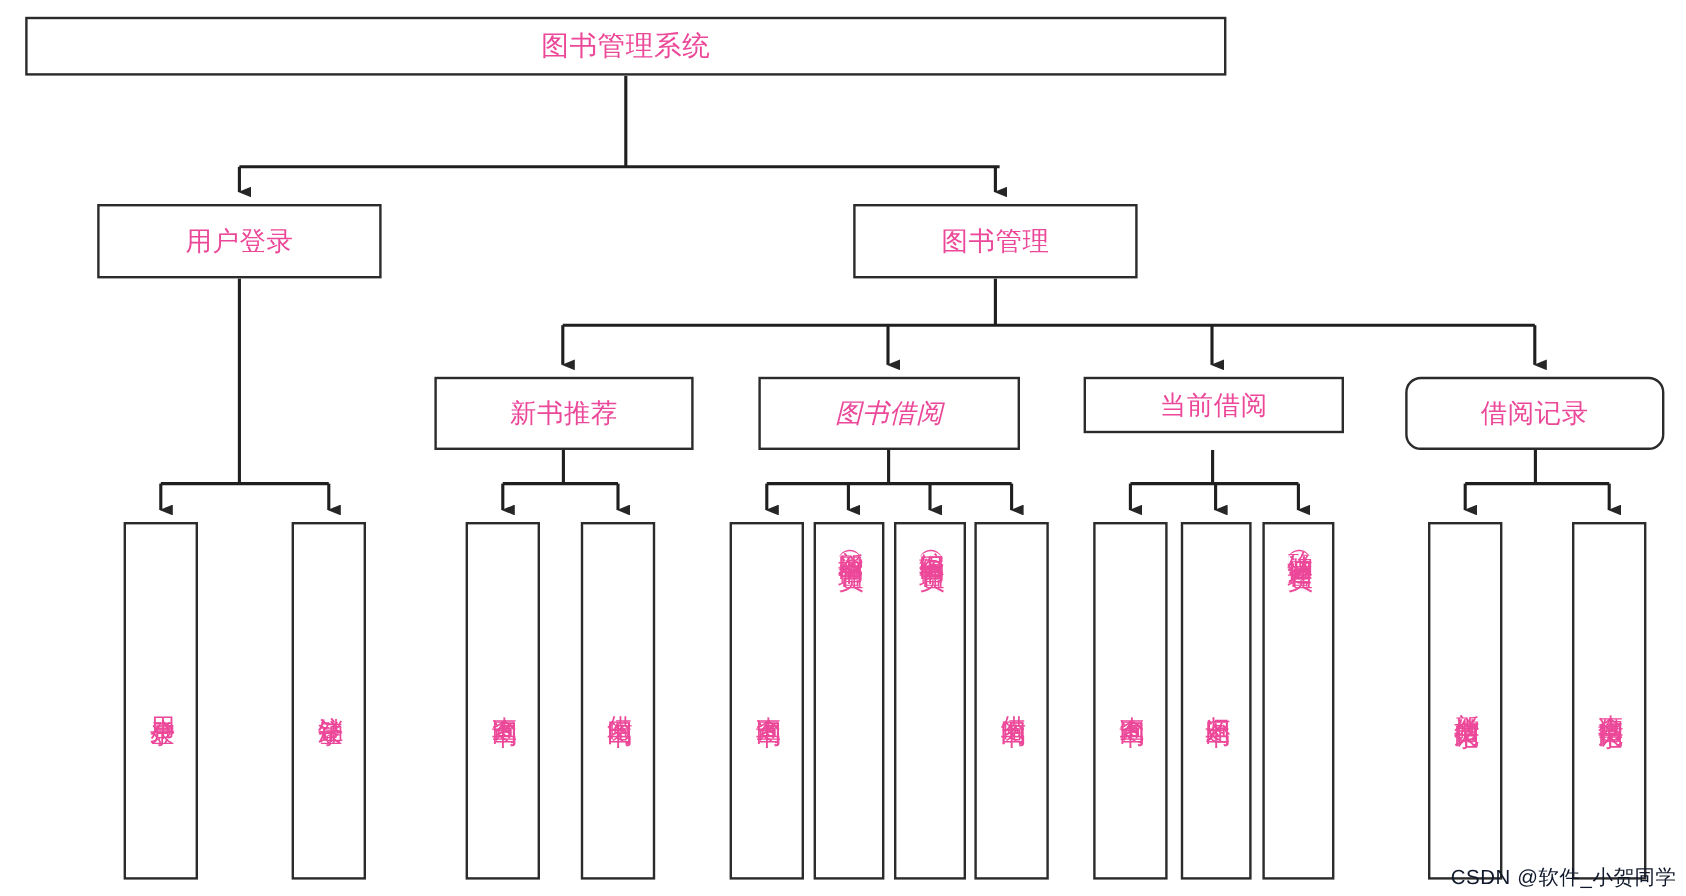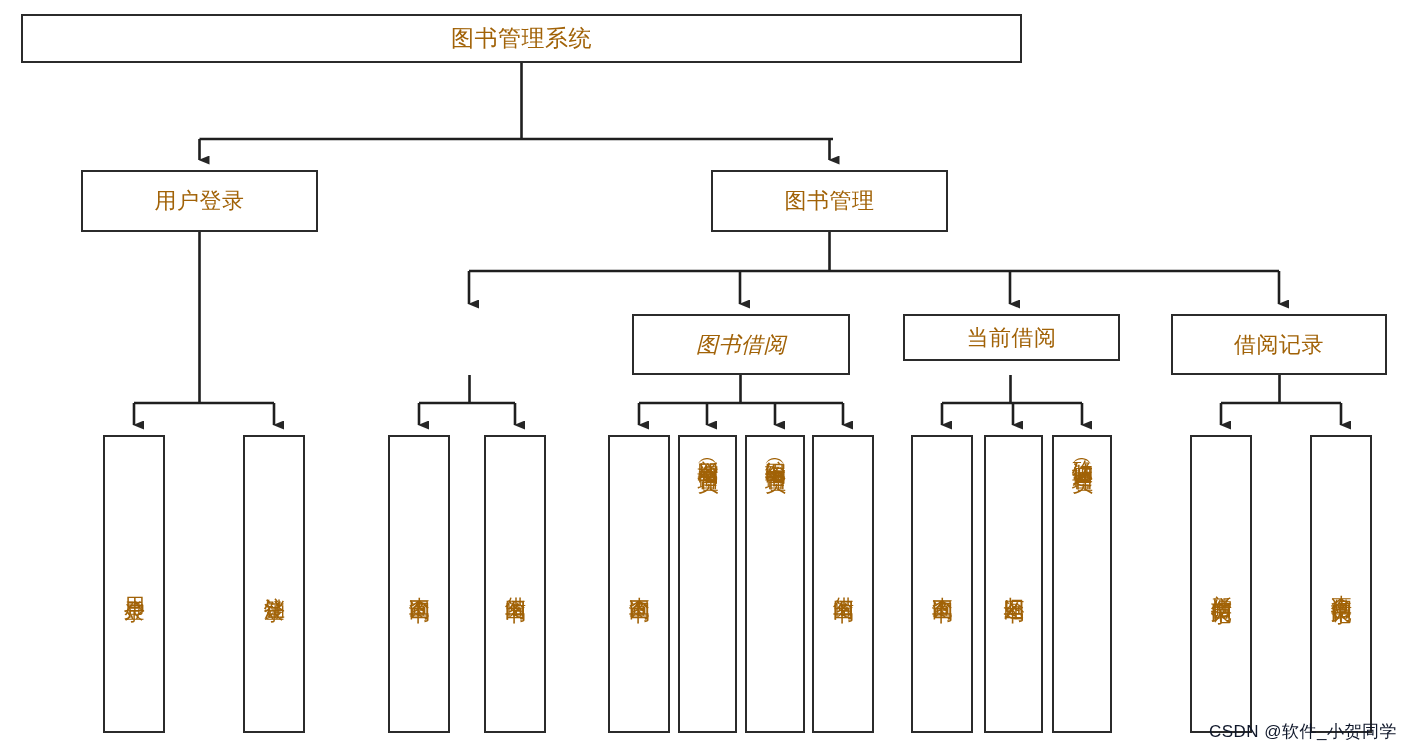--- a/index.html
+++ b/index.html
@@ -27,21 +27,21 @@
     pointer-events: none;
   }
   .node {
     position: absolute;
     box-sizing: border-box;
     background: #ffffff;
     border: 2.2px solid #2b2b2b;
     display: flex;
     align-items: center;
     justify-content: center;
-    color: #a16207;
+    color: #ec4899;
     z-index: 3;
   }
   .node .label {
     display: block;
     text-align: center;
     line-height: 1.18;
     letter-spacing: 0.5px;
     white-space: nowrap;
   }
   
@@ -139,27 +139,30 @@
     <span class="label">图书管理系统</span>
   </div>
 
   <div class="node horiz" style="left:81px; top:170px; width:237px; height:62px;">
     <span class="label">用户登录</span>
   </div>
   <div class="node horiz" style="left:711px; top:170px; width:237px; height:62px;">
     <span class="label">图书管理</span>
   </div>
 
+  <div class="node horiz" style="left:362px; top:314px; width:216px; height:61px;">
+    <span class="label">新书推荐</span>
+  </div>
   <div class="node horiz" style="left:632px; top:314px; width:218px; height:61px;font-style:italic;">
     <span class="label">图书借阅</span>
   </div>
   <div class="node horiz" style="left:903px; top:314px; width:217px; height:47px;font-family:Liberation Serif, serif;">
     <span class="label">当前借阅</span>
   </div>
-  <div class="node horiz" style="left:1171px; top:314px; width:216px; height:61px;">
+  <div class="node horiz" style="left:1171px; top:314px; width:216px; height:61px;border-radius:13px;">
     <span class="label">借阅记录</span>
   </div>
 
   <div class="node vert centered" style="left:103px; top:435px; width:62px; height:298px;">
     <span class="label">用户登录</span>
   </div>
   <div class="node vert centered" style="left:243px; top:435px; width:62px; height:298px;">
     <span class="label">注销登录</span>
   </div>
 

